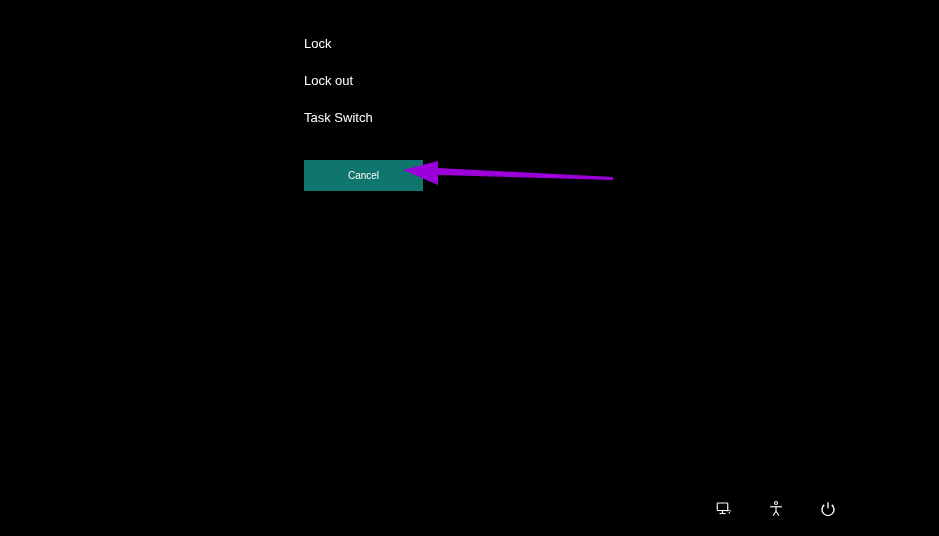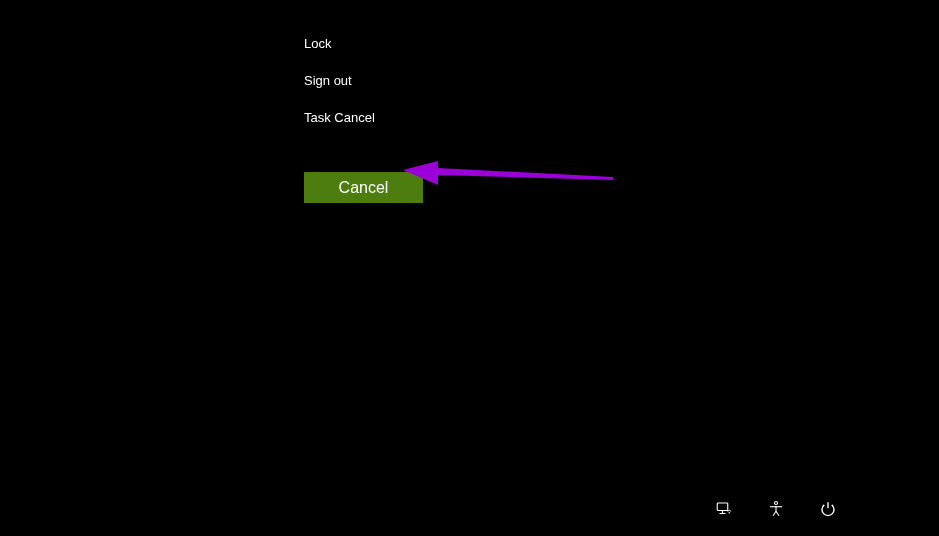--- a/index.html
+++ b/index.html
@@ -22,27 +22,27 @@
     }
     .menu-item {
       color: #ffffff;
       font-size: 13px;
       font-weight: 400;
       padding: 11px 0;
       cursor: pointer;
       display: block;
     }
     .cancel-button {
-      margin-top: 36px;
+      margin-top: 24px;
       width: 119px;
       height: 31px;
-      background: #4d7c0f;
+      background: #0f766e;
       border: none;
       color: #ffffff;
-      font-size: 16px;
+      font-size: 10px;
       font-family: "Segoe UI", Arial, sans-serif;
       cursor: pointer;
       display: flex;
       align-items: center;
       justify-content: center;
     }
     .annotation-arrow {
       position: absolute;
       left: 398px;
       top: 155px;
@@ -68,22 +68,22 @@
     .system-icon svg {
       width: 18px;
       height: 18px;
     }
   </style>
 </head>
 <body>
 
 <div class="menu-container">
   <div class="menu-item">Lock</div>
-  <div class="menu-item">Sign out</div>
-  <div class="menu-item">Task Cancel</div>
+  <div class="menu-item">Lock out</div>
+  <div class="menu-item">Task Switch</div>
   <button class="cancel-button">Cancel</button>
 </div>
 
 <svg class="annotation-arrow" width="220" height="40" viewBox="0 0 220 40">
   <defs>
     <linearGradient id="arrowgrad" x1="0%" y1="0%" x2="100%" y2="0%">
       <stop offset="0%" stop-color="#9b00d9"></stop>
       <stop offset="100%" stop-color="#9b00d9"></stop>
     </linearGradient>
   </defs>

